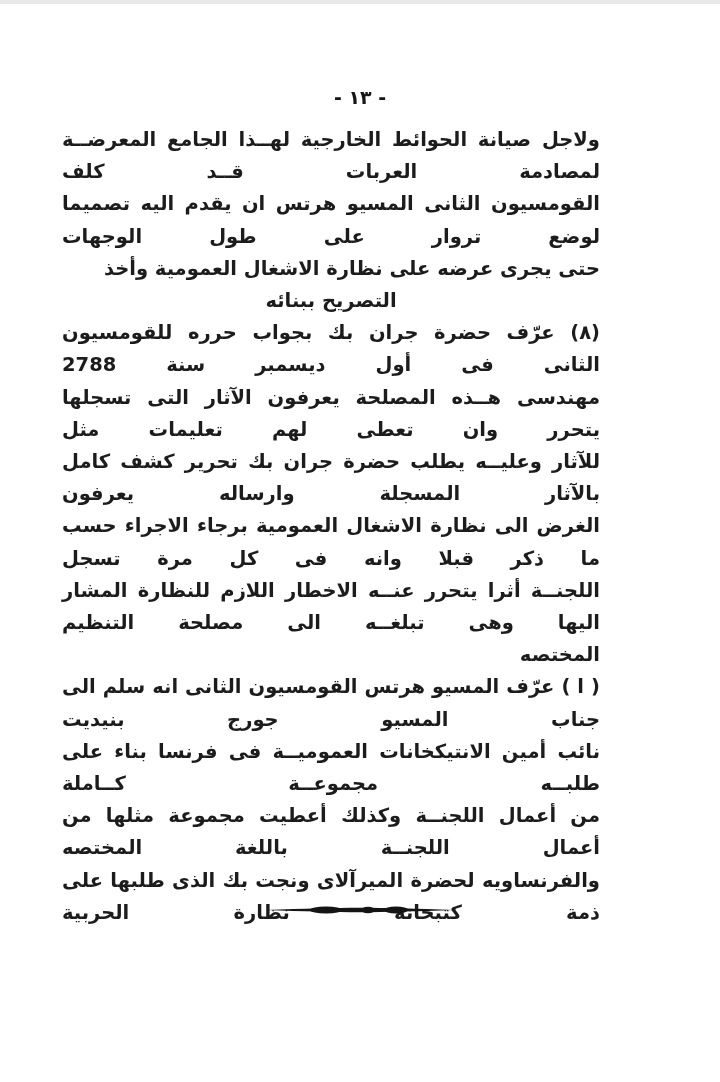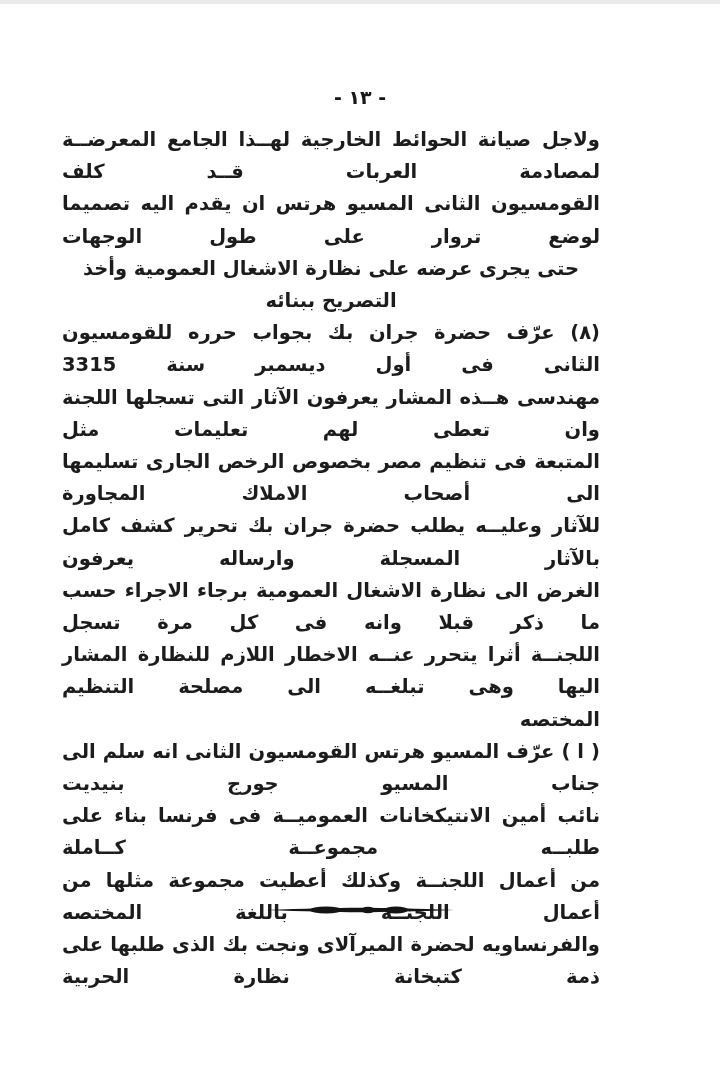--- a/index.html
+++ b/index.html
@@ -38,21 +38,20 @@
     text-align: right;
     white-space: nowrap;
   }
   p.just {
     white-space: normal;
     text-align: justify;
     text-align-last: justify;
   }
   p.center {
     white-space: normal;
-    text-align: center;
     text-align-last: center;
   }
   .ornament {
     position: absolute;
     top: 898px;
     left: 0; right: 0;
     text-align: center;
   }
 </style>
 </head>
@@ -61,23 +60,22 @@
 <div class="sheet">
 
   <div class="pagenum">- ١٣ -</div>
 
   <div class="textblock">
 
     <p class="row just">ولاجل صيانة الحوائط الخارجية لهــذا الجامع المعرضــة لمصادمة العربات قــد كلف</p>
     <p class="row just">القومسيون الثانى المسيو هرتس ان يقدم اليه تصميما لوضع تروار على طول الوجهات</p>
     <p class="row center">حتى يجرى عرضه على نظارة الاشغال العمومية وأخذ التصريح ببنائه</p>
 
-    <p class="row just">(٨) عرّف حضرة جران بك بجواب حرره للقومسيون الثانى فى أول ديسمبر سنة 3315</p>
-    <p class="row just">مهندسى هــذه المشار يعرفون الآثار التى تسجلها اللجنة وان تعطى لهم تعليمات مثل</p>
-    <p class="row just">المتبعة فى تنظيم مصر بخصوص الرخص الجارى تسليمها الى أصحاب الاملاك المجاورة</p>
+    <p class="row just">(٨) عرّف حضرة جران بك بجواب حرره للقومسيون الثانى فى أول ديسمبر سنة 2788</p>
+    <p class="row just">مهندسى هــذه المصلحة يعرفون الآثار التى تسجلها يتحرر وان تعطى لهم تعليمات مثل</p>
     <p class="row just">للآثار وعليــه يطلب حضرة جران بك تحرير كشف كامل بالآثار المسجلة وارساله يعرفون</p>
     <p class="row just">الغرض الى نظارة الاشغال العمومية برجاء الاجراء حسب ما ذكر قبلا وانه فى كل مرة تسجل</p>
     <p class="row just">اللجنــة أثرا يتحرر عنــه الاخطار اللازم للنظارة المشار اليها وهى تبلغــه الى مصلحة التنظيم</p>
     <p class="row">المختصه</p>
 
 
     <p class="row just">( ا ) عرّف المسيو هرتس القومسيون الثانى انه سلم الى جناب المسيو جورج بنيديت</p>
     <p class="row just">نائب أمين الانتيكخانات العموميــة فى فرنسا بناء على طلبــه مجموعــة كــاملة</p>
     <p class="row just">من أعمال اللجنــة وكذلك أعطيت مجموعة مثلها من أعمال اللجنــة باللغة المختصه</p>
     <p class="row just">والفرنساويه لحضرة الميرآلاى ونجت بك الذى طلبها على ذمة كتبخانة نظارة الحربية</p>

